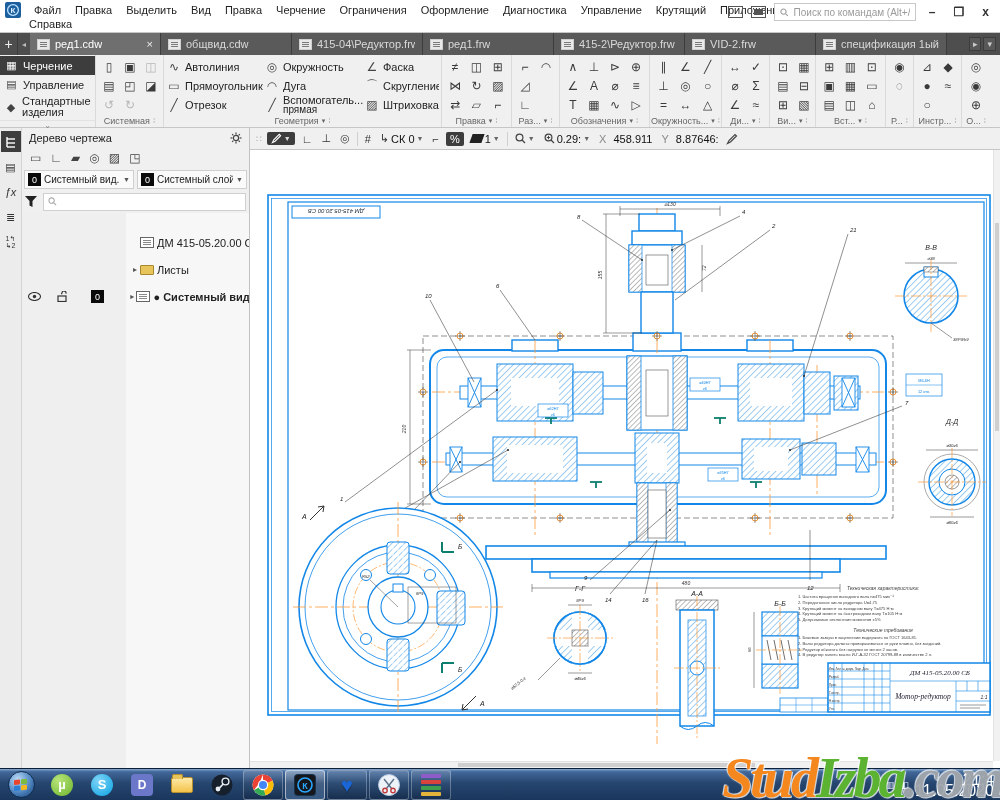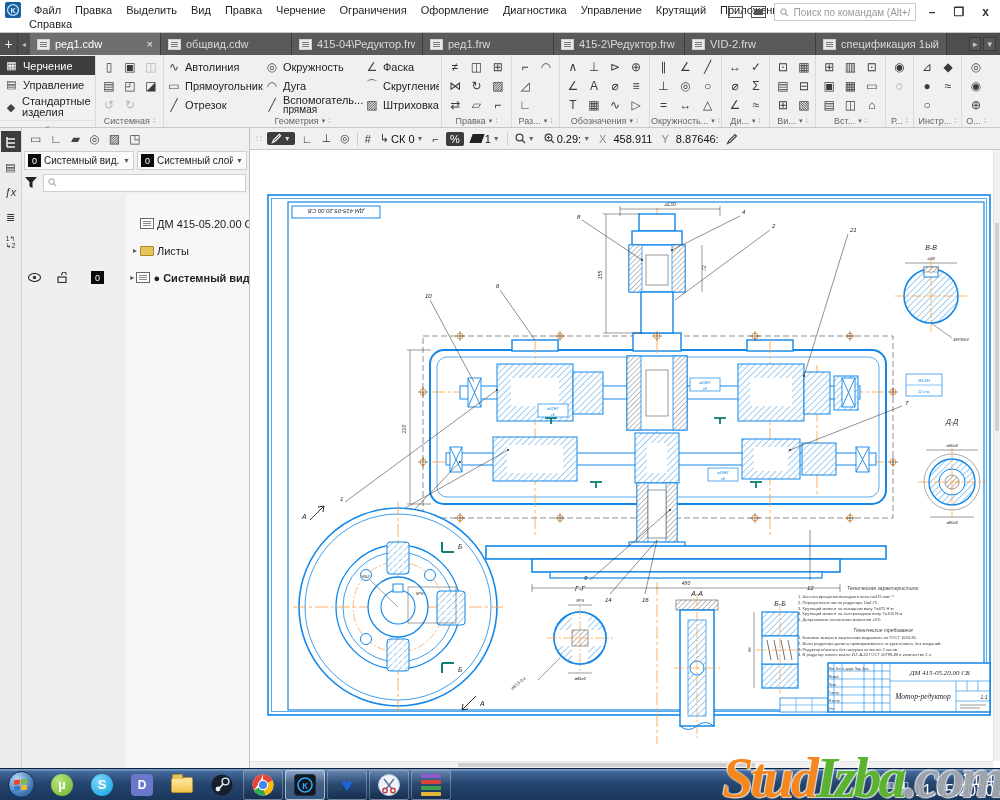--- a/index.html
+++ b/index.html
@@ -503,20 +503,37 @@
       </span>
       <span class="strip-btn">▤</span>
       <span class="strip-btn" style="font-style:italic">ƒx</span>
       <span class="strip-btn">≣</span>
       <span class="strip-btn">
           <span class="two7"><span>1↰</span><br><span>↳2</span></span>
         </span>
     </div>
 
     <div class="treepanel">
+      <div class="tp-header">
+        <span>Дерево чертежа</span>
+          <span class="sp"></span>
+        <svg width="12" height="12" viewBox="0 0 12 12">
+          <circle cx="6" cy="6" r="2.6" fill="none" stroke="#444" stroke-width="1.2"></circle>
+          <g stroke="#444" stroke-width="1.2">
+              <line x1="6" y1="0.5" x2="6" y2="2.4"></line>
+              <line x1="6" y1="9.6" x2="6" y2="11.5"></line>
+              <line x1="0.5" y1="6" x2="2.4" y2="6"></line>
+              <line x1="9.6" y1="6" x2="11.5" y2="6"></line>
+              <line x1="2.1" y1="2.1" x2="3.4" y2="3.4"></line>
+              <line x1="8.6" y1="8.6" x2="9.9" y2="9.9"></line>
+              <line x1="9.9" y1="2.1" x2="8.6" y2="3.4"></line>
+              <line x1="3.4" y1="8.6" x2="2.1" y2="9.9"></line>
+            </g>
+        </svg>
+      </div>
       <div class="tp-icons">
 
       <span>▭</span>
           <span>∟</span>
           <span>▰</span>
           <span>◎</span>
           <span>▨</span>
           <span>◳</span>
         </div>
       <div class="tp-combos">

